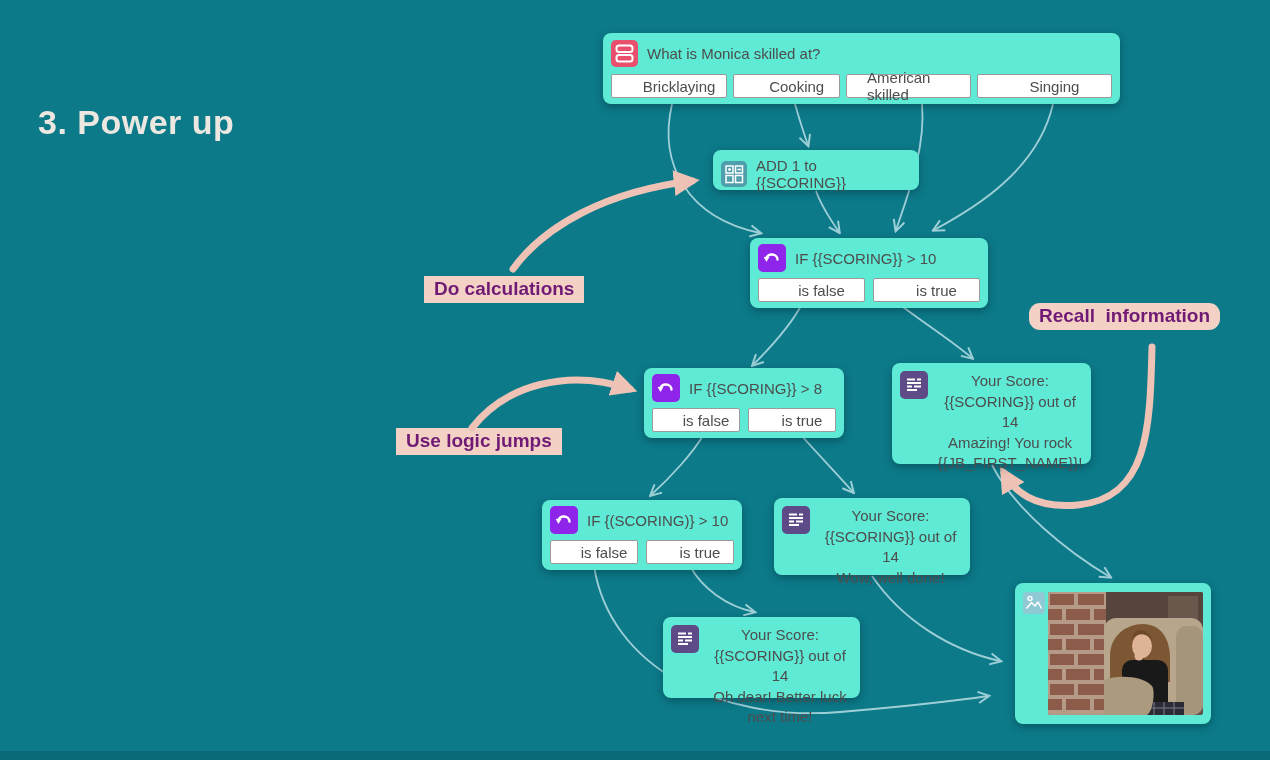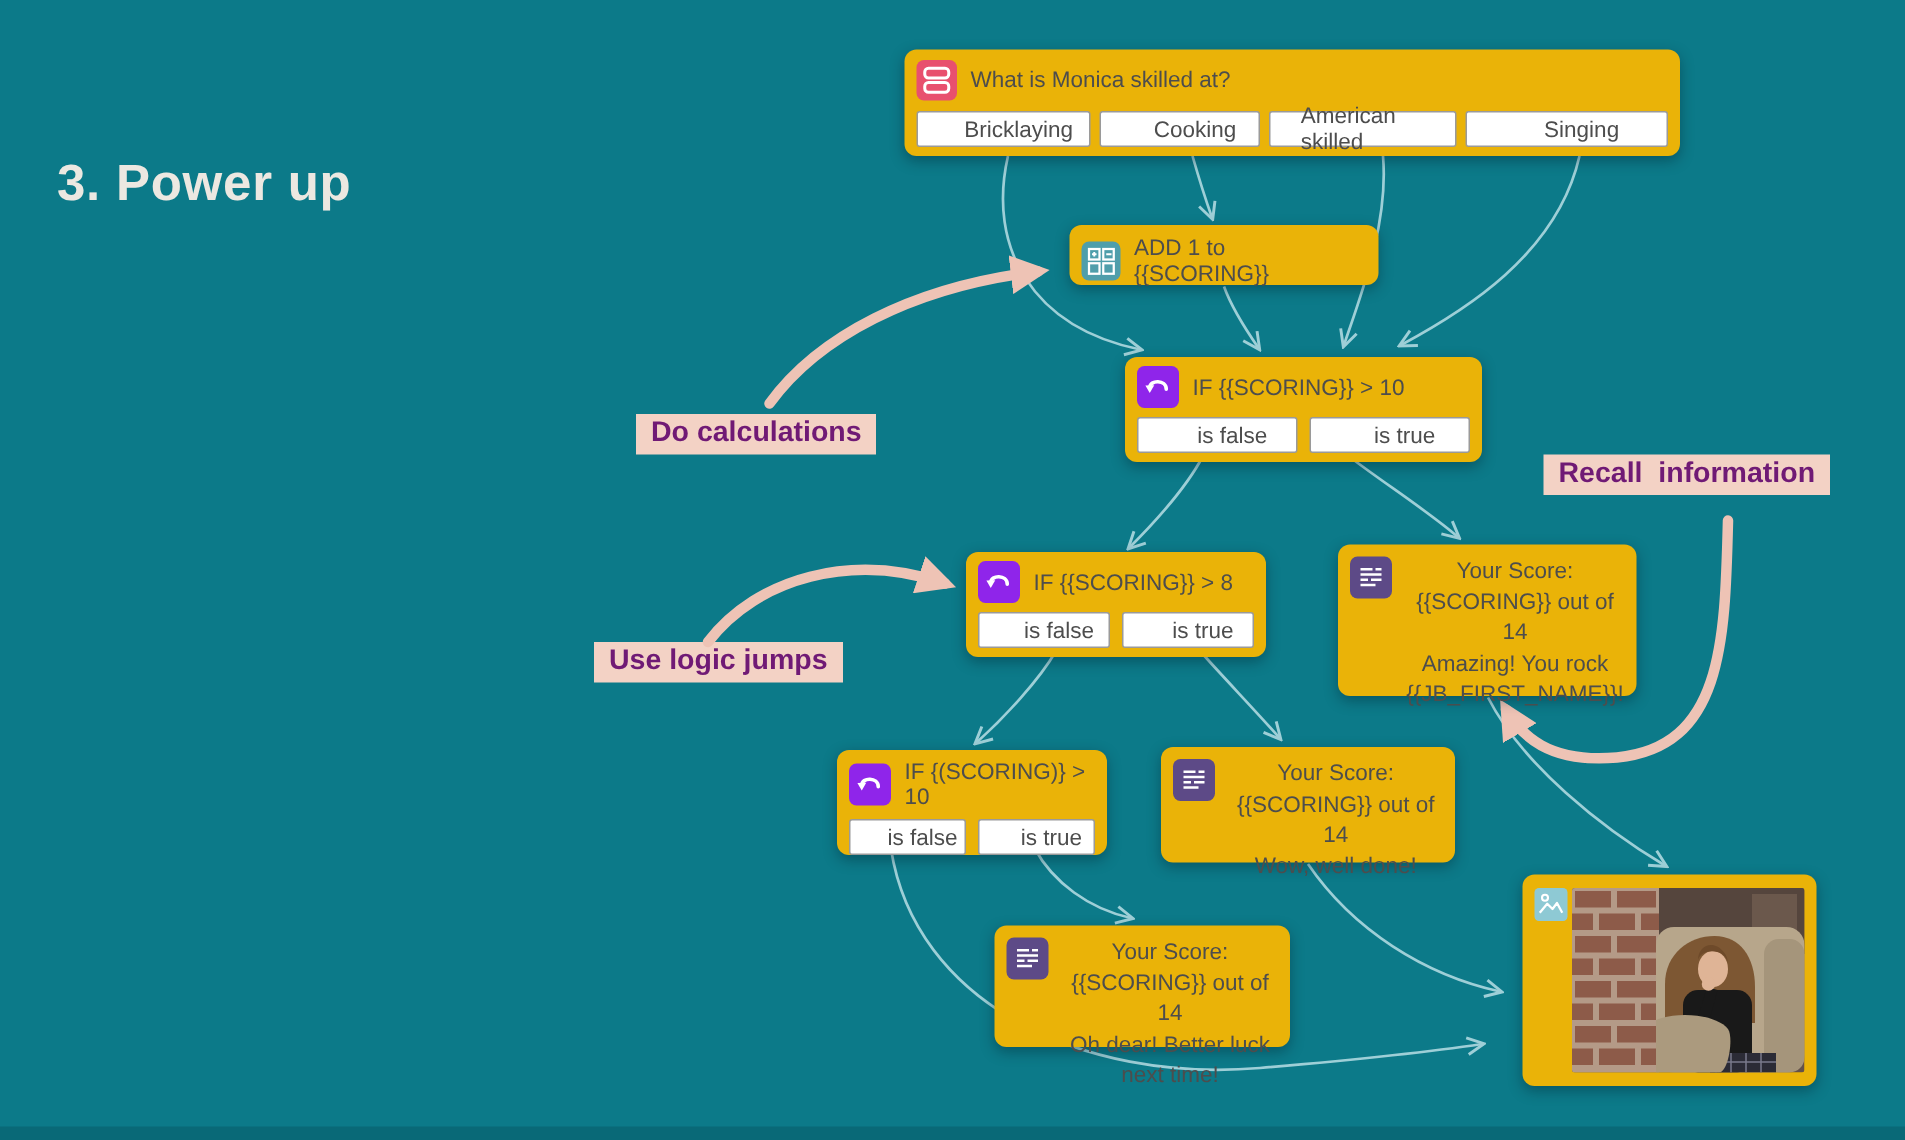--- a/index.html
+++ b/index.html
@@ -8,27 +8,27 @@
   .bottom-band{position:absolute;left:0;bottom:0;width:100%;height:9px;background:rgba(0,45,55,.22);}
 
   .slide-title{position:absolute;left:38px;top:103px;font-size:34px;font-weight:bold;
                color:#ece8e1;letter-spacing:.5px;}
 
   
   .annot{position:absolute;background:#f3d2c5;color:#701a75;font-weight:bold;font-size:19px;
          padding:2px 10px 3px;white-space:pre;}
   .annot.do-calc{left:424px;top:276px;}
   .annot.use-logic{left:396px;top:428px;}
-  .annot.recall{left:1029px;top:303px;}
+  .annot.recall{left:1029px;top:303px;border-radius:11px;}
 
   
   svg.wires{position:absolute;left:0;top:0;z-index:1;}
 
   
-  .card{position:absolute;background:#eab308;border-radius:8px;z-index:2;
+  .card{position:absolute;background:#5eead4;border-radius:8px;z-index:2;
         box-shadow:0 3px 9px rgba(0,30,40,.38);box-sizing:border-box;}
   .ico{flex:0 0 auto;border-radius:5px;display:block;}
   .row{display:flex;align-items:center;}
   .node-text{font-size:15px;color:#4d4d4d;margin-left:9px;}
   .preline{white-space:pre-line;line-height:20.5px;}
 
   .btn{display:flex;align-items:center;justify-content:center;border:1px solid #9a9a9a;
        border-radius:2px;font-size:15px;color:#4d4d4d;height:24px;box-sizing:border-box;
        background:#fff;cursor:pointer;padding-left:20px;}
 
@@ -36,21 +36,21 @@
   .q-card{left:603px;top:33px;width:517px;height:71px;padding:7px 8px;}
   .q-card .btnrow{display:flex;gap:6px;margin-top:7px;}
 
   
   .add-card{left:713px;top:150px;width:206px;height:40px;padding:7px 8px;}
 
   
   .if-card{width:238px;height:70px;padding:6px 8px;}
   .if-top{left:750px;top:238px;}
   .if-mid{left:644px;top:368px;width:200px;}
-  .if-bottom{left:558px;top:500px;width:180px;}
+  .if-bottom{left:542px;top:500px;width:200px;text-align:right;}
   .if-card .btnrow{display:flex;gap:8px;margin-top:6px;}
   .if-card .btn{flex:1;}
 
   
   .msg-card{padding:8px;display:flex;align-items:flex-start;text-align:center;}
   .msg-amazing{left:892px;top:363px;width:199px;height:101px;}
   .msg-wow{left:774px;top:498px;width:196px;height:77px;}
   .msg-ohdear{left:663px;top:617px;width:197px;height:81px;}
 
   

